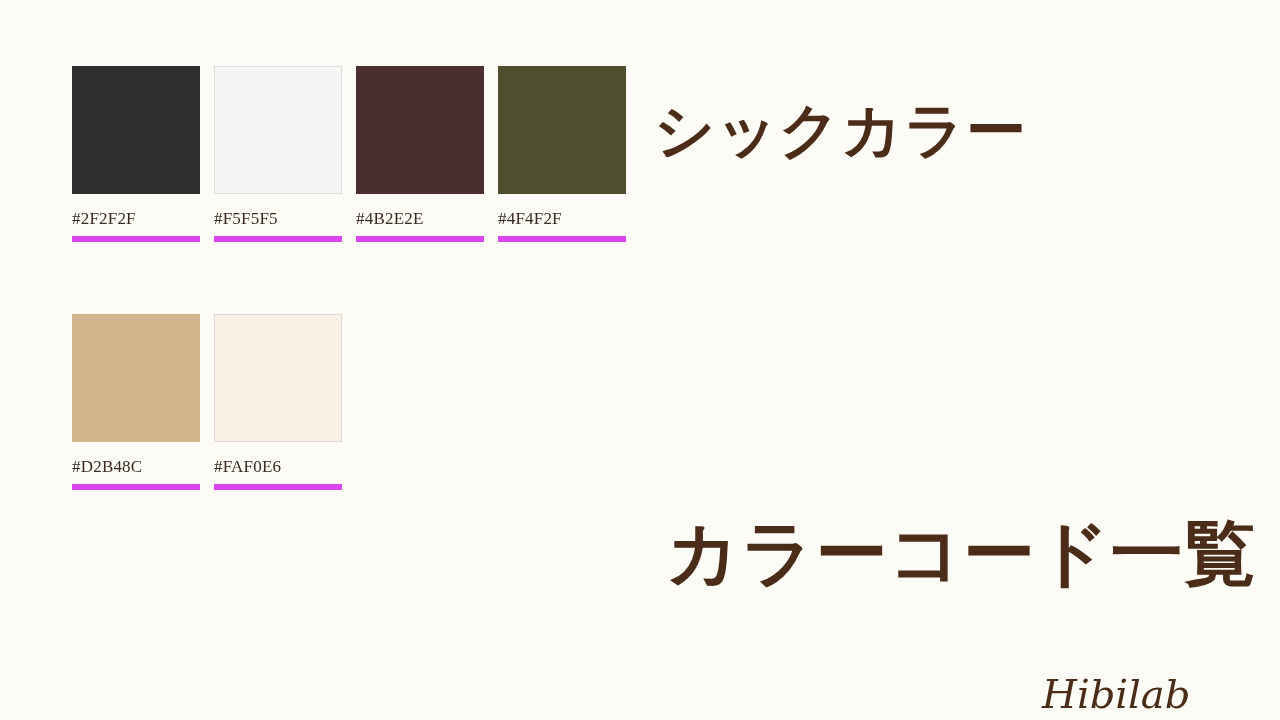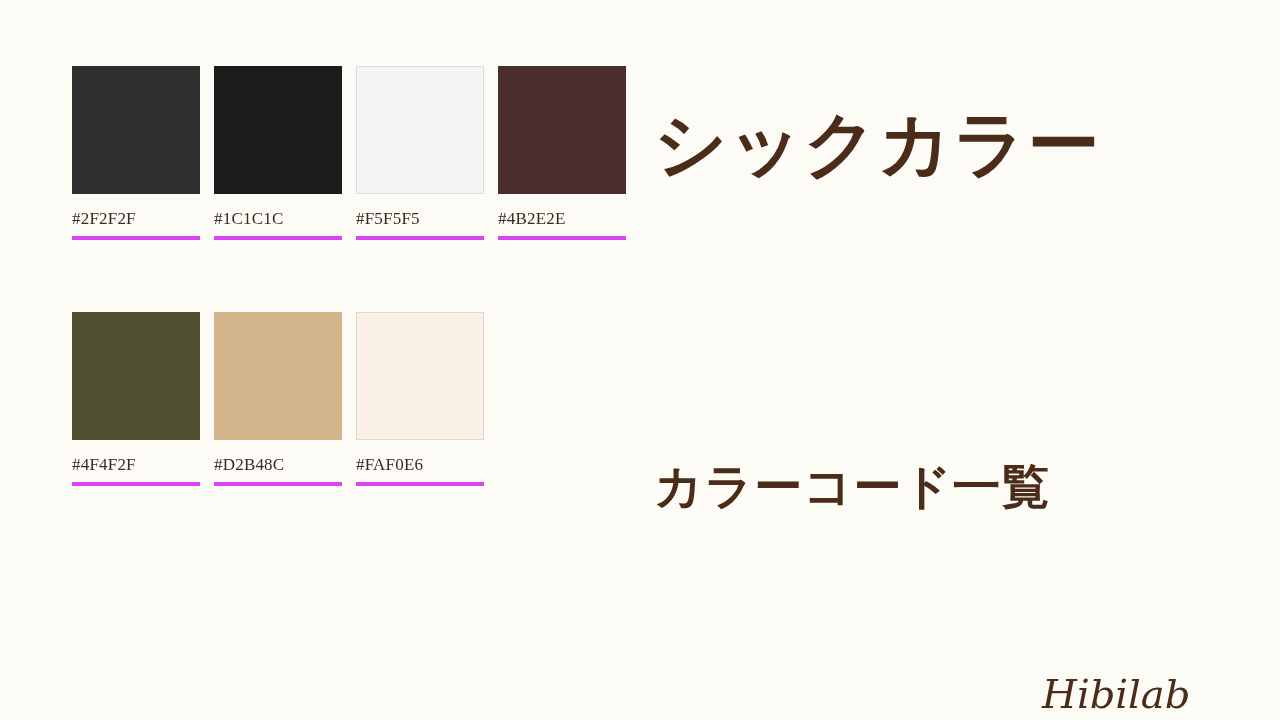--- a/index.html
+++ b/index.html
@@ -51,46 +51,47 @@
 
   .swatch-code {
     display: block;
     margin-top: 16px;
     font-family: "Liberation Serif", serif;
     font-size: 17px;
     letter-spacing: 0.2px;
     color: #3A2A20;
     line-height: 1;
     padding-bottom: 9px;
-    border-bottom: 4px solid #d946ef;
+    border-bottom: 6px solid #d946ef;
     white-space: nowrap;
   }
 
   
   .headline {
     position: absolute;
     left: 654px;
     color: #4A2C18;
     font-family: "DejaVu Sans", sans-serif;
     font-weight: bold;
     letter-spacing: 1px;
     white-space: nowrap;
     -webkit-font-smoothing: antialiased;
   }
 
   #headline-primary {
-    top: 108px;
-    font-size: 72px;
+    top: 100px;
+    font-size: 60px;
     line-height: 1;
   }
 
   #headline-secondary {
-    top: 462px;
-    font-size: 48px;
+    top: 517px;
+    font-size: 72px;
     line-height: 1;
+    margin-left: 12px;
   }
 
   
   #brand-signature {
     position: absolute;
     left: 1040px;
     top: 664px;
     width: 180px;
     height: 60px;
   }
@@ -109,24 +110,20 @@
 </style>
 </head>
 <body>
 
 <div id="page">
 
   <div id="palette-grid">
       <div class="swatch-cell">
         <div class="swatch-chip" style="background-color: rgb(47, 47, 47);"></div>
         <span class="swatch-code">#2F2F2F</span>
-      </div>
-      <div class="swatch-cell">
-        <div class="swatch-chip" style="background-color: rgb(28, 28, 28);"></div>
-        <span class="swatch-code">#1C1C1C</span>
       </div>
       <div class="swatch-cell">
         <div class="swatch-chip light-edge" style="background-color: rgb(245, 245, 245);"></div>
         <span class="swatch-code">#F5F5F5</span>
       </div>
       <div class="swatch-cell">
         <div class="swatch-chip" style="background-color: rgb(75, 46, 46);"></div>
         <span class="swatch-code">#4B2E2E</span>
       </div>
       <div class="swatch-cell">

